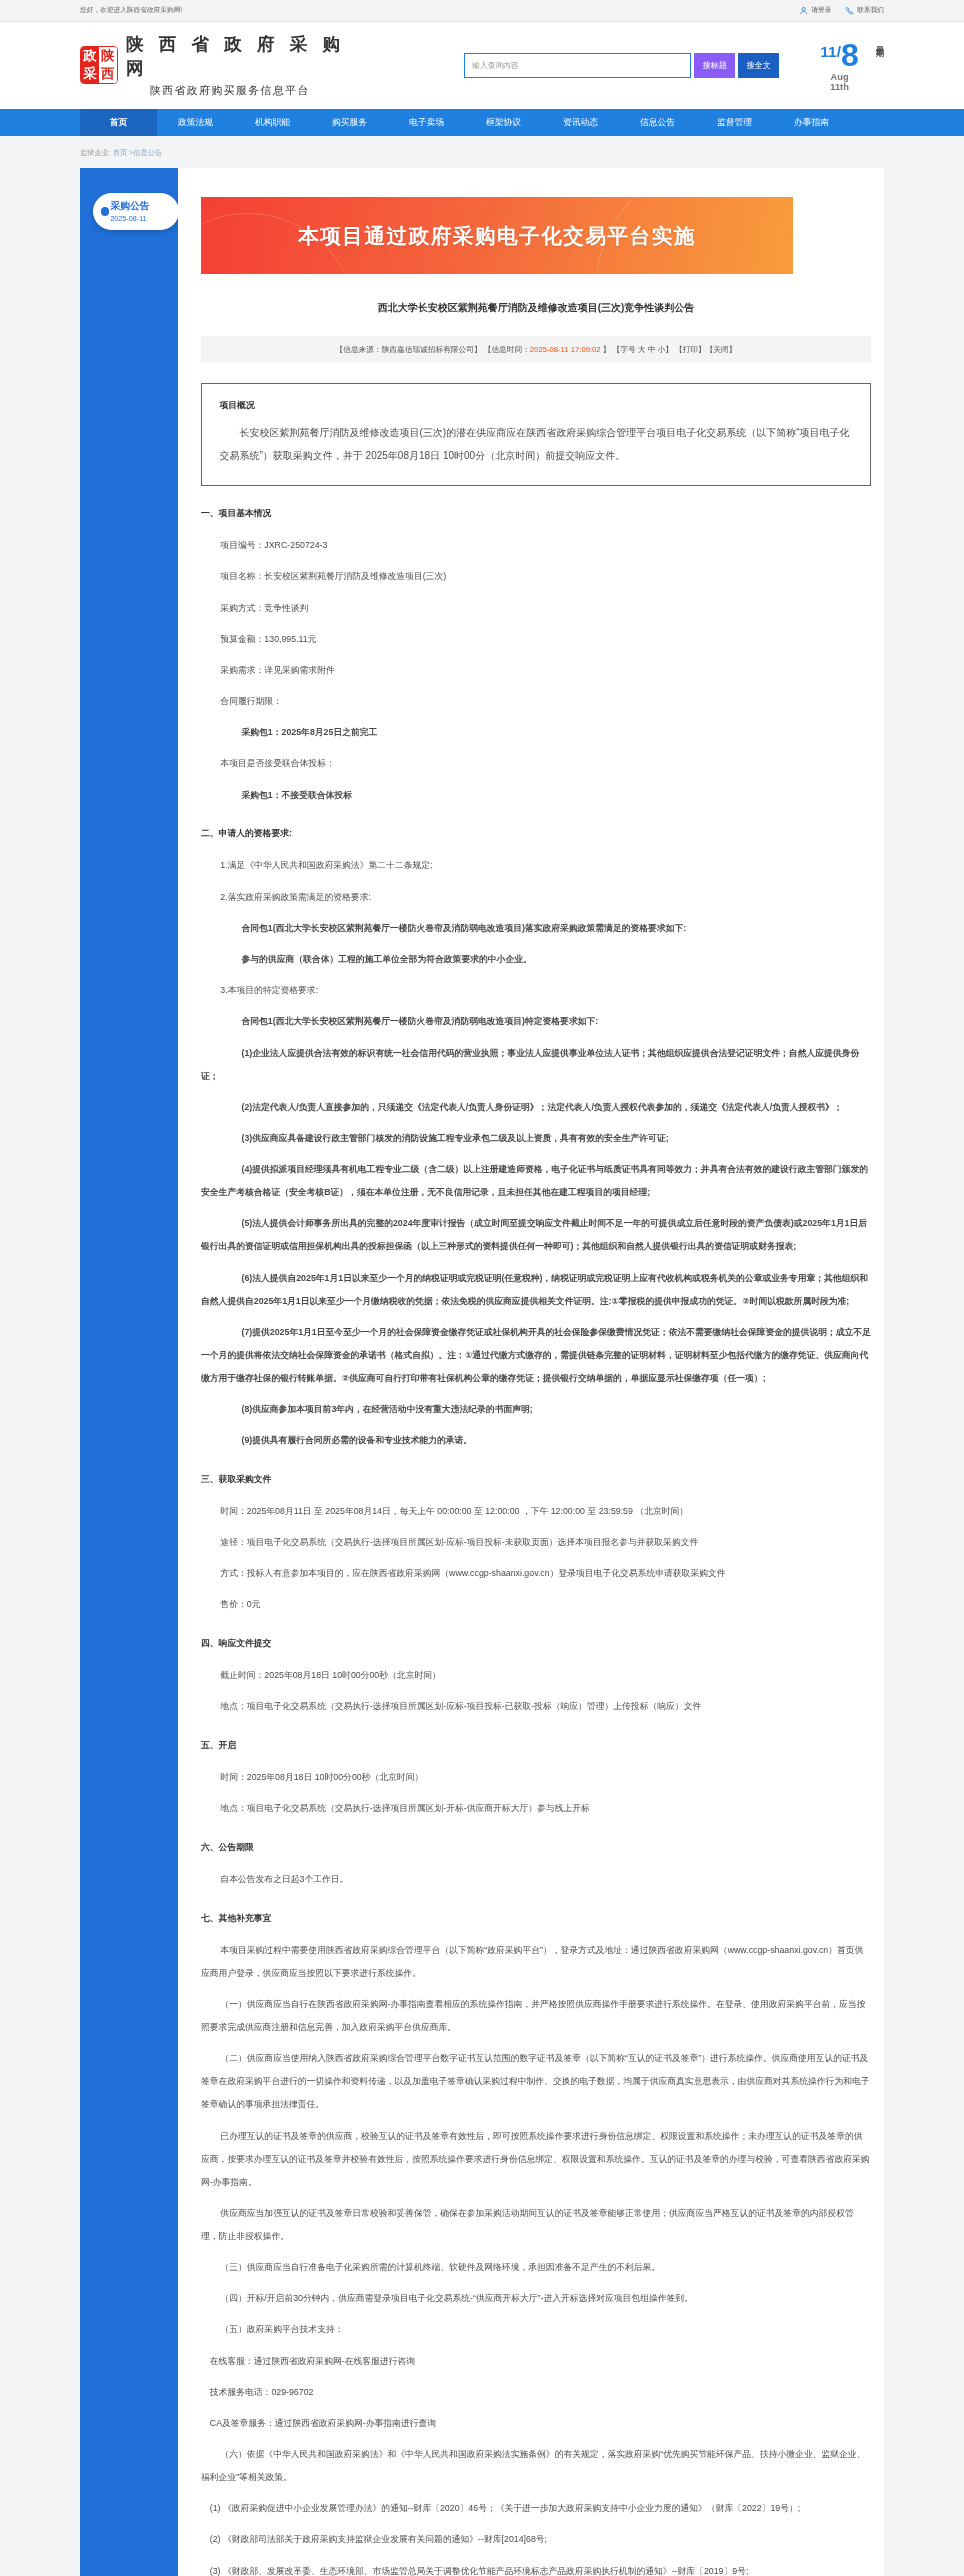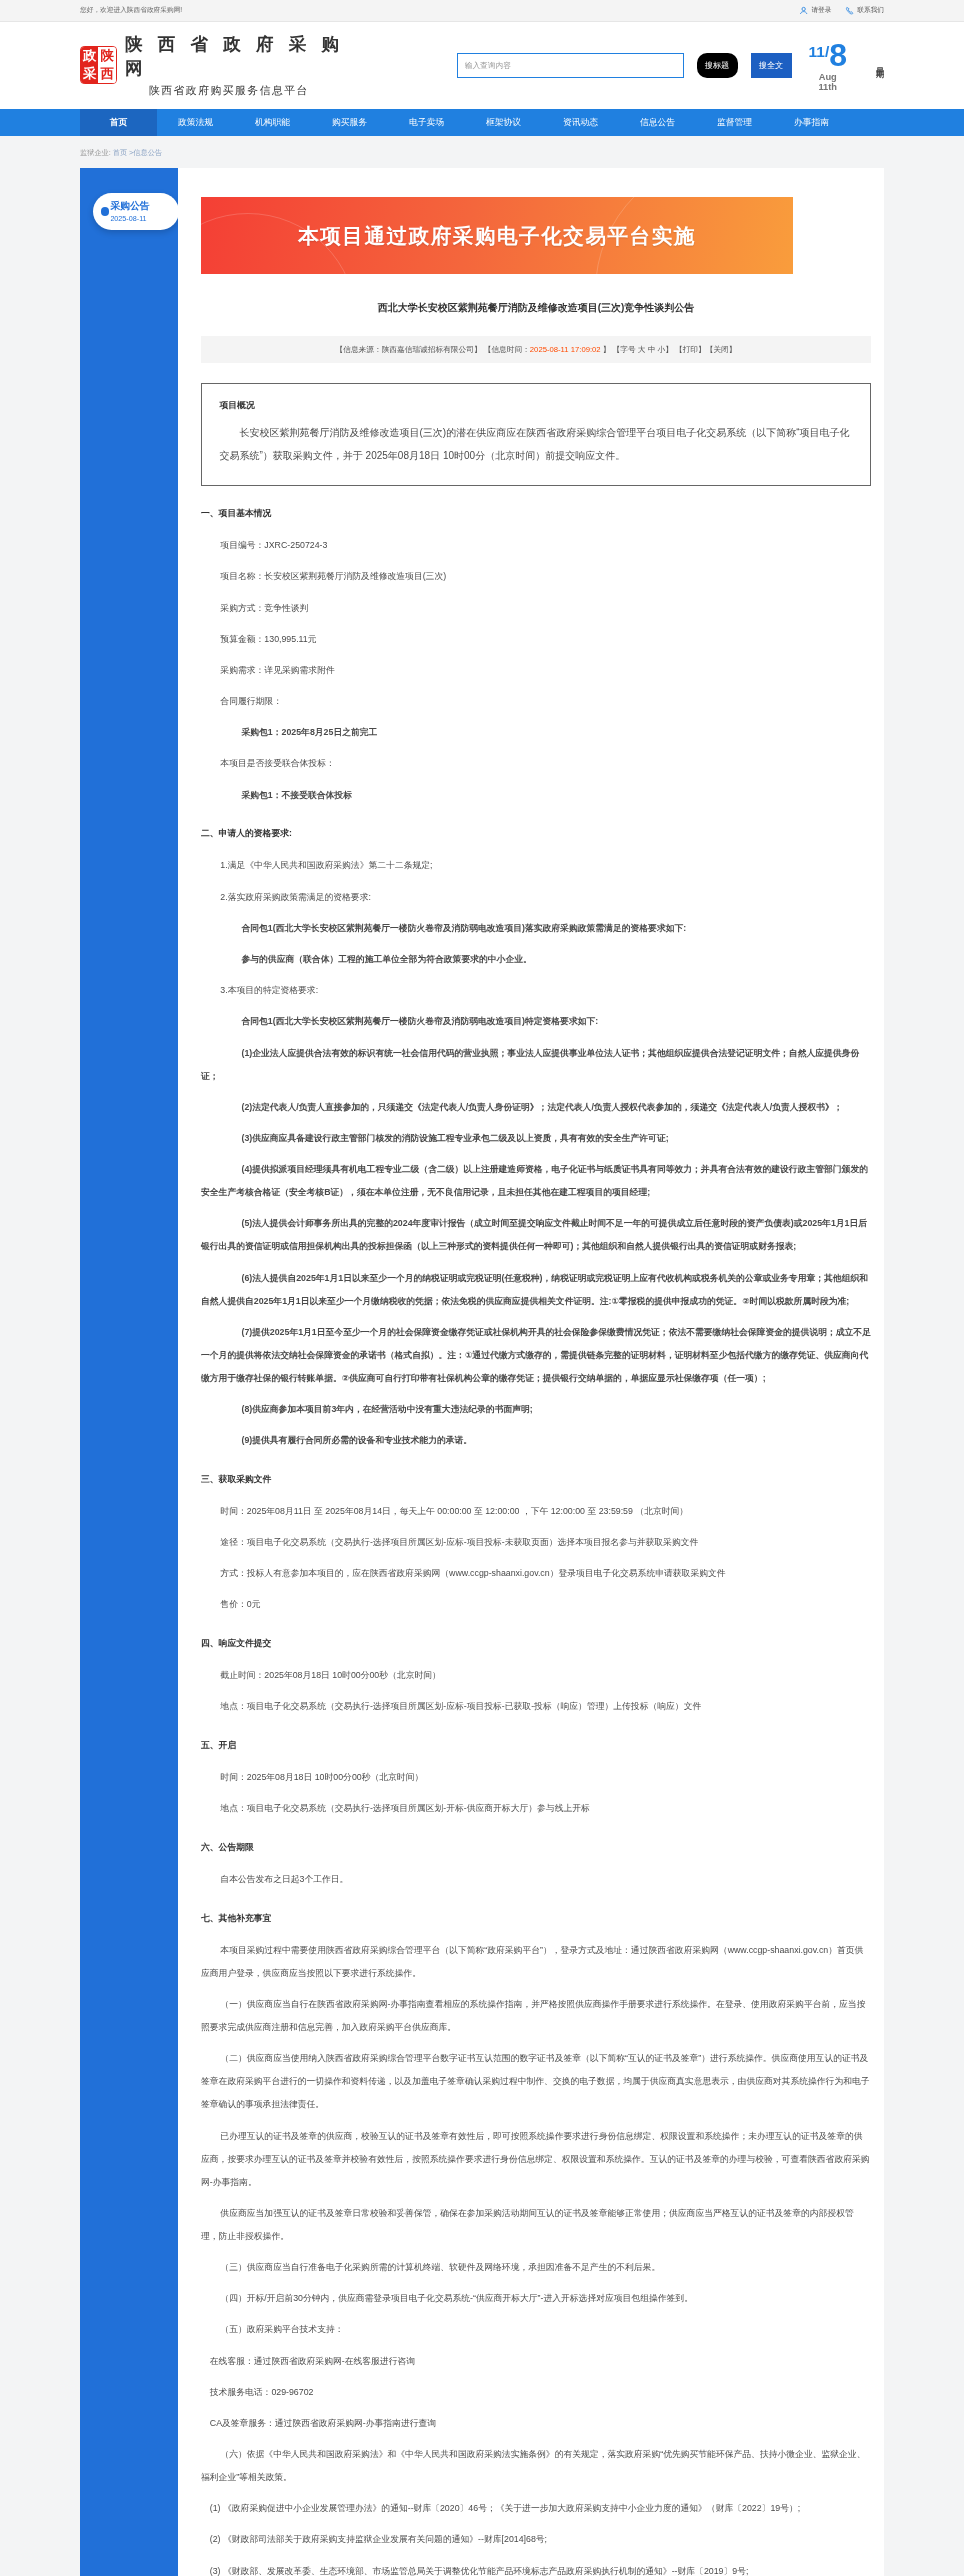--- a/index.html
+++ b/index.html
@@ -16,27 +16,27 @@
   
   .header { background:#fff; }
   .header .wrap { display:flex; align-items:center; height:87px; }
   .logo-box { display:flex; align-items:center; gap:8.2px; }
   .seal { width:38px; height:38px; border:1.5px solid #e2241d; border-radius:4.1px; display:grid; grid-template-columns:1fr 1fr; overflow:hidden; background:#fff; }
   .seal span { display:flex; align-items:center; justify-content:center; font-size:13.4px; font-weight:bold; line-height:1; }
   .seal .on-red { background:#e2241d; color:#fff; }
   .seal .on-white { background:#fff; color:#e2241d; }
   .site-names .t1 { font-size:17.5px; font-weight:bold; color:#333; letter-spacing:5.2px; }
   .site-names .t2 { font-size:10.8px; color:#333; margin-top:4.1px; letter-spacing:1.5px;padding-left:24px; }
-  .search-zone { margin-left:88px; display:flex; align-items:stretch; gap:13px; }
+  .search-zone { margin-left:88px; display:flex; align-items:stretch; gap:3px; }
   .search-input { width:227px; height:25px; border:1px solid #2080e0; padding:0 7.2px; font-size:7.7px; color:#333; outline:none; }
   .search-input::placeholder { color:#999; }
   .btn-search { height:25px; width:41px; border:none; color:#fff; font-size:8.2px; cursor:pointer; }
-  .btn-title { background:#000000;border-radius:10px; }
+  .btn-title { background:#8b5cf6; }
   .btn-full { background:#1c5fc2; }
-  .date-zone { margin-left:17px; display:flex; align-items:center; gap:26px; }
+  .date-zone { margin-left:41px; display:flex; gap:14px; }
   .date-nums { text-align:center; }
   .date-md { color:#2080e0; font-weight:bold; line-height:1; }
   .date-md .small { font-size:15.5px; vertical-align:9.3px; }
   .date-md .big { font-size:32px; }
   .date-en { color:#777; font-weight:bold; font-size:9.3px; margin-top:1px; }
   .weekday { writing-mode:vertical-lr; letter-spacing:3.1px; font-size:8.2px; font-weight:bold; color:#444; }
 
   
   .nav { background:#2080e0; }
   .nav .wrap { display:flex; }

